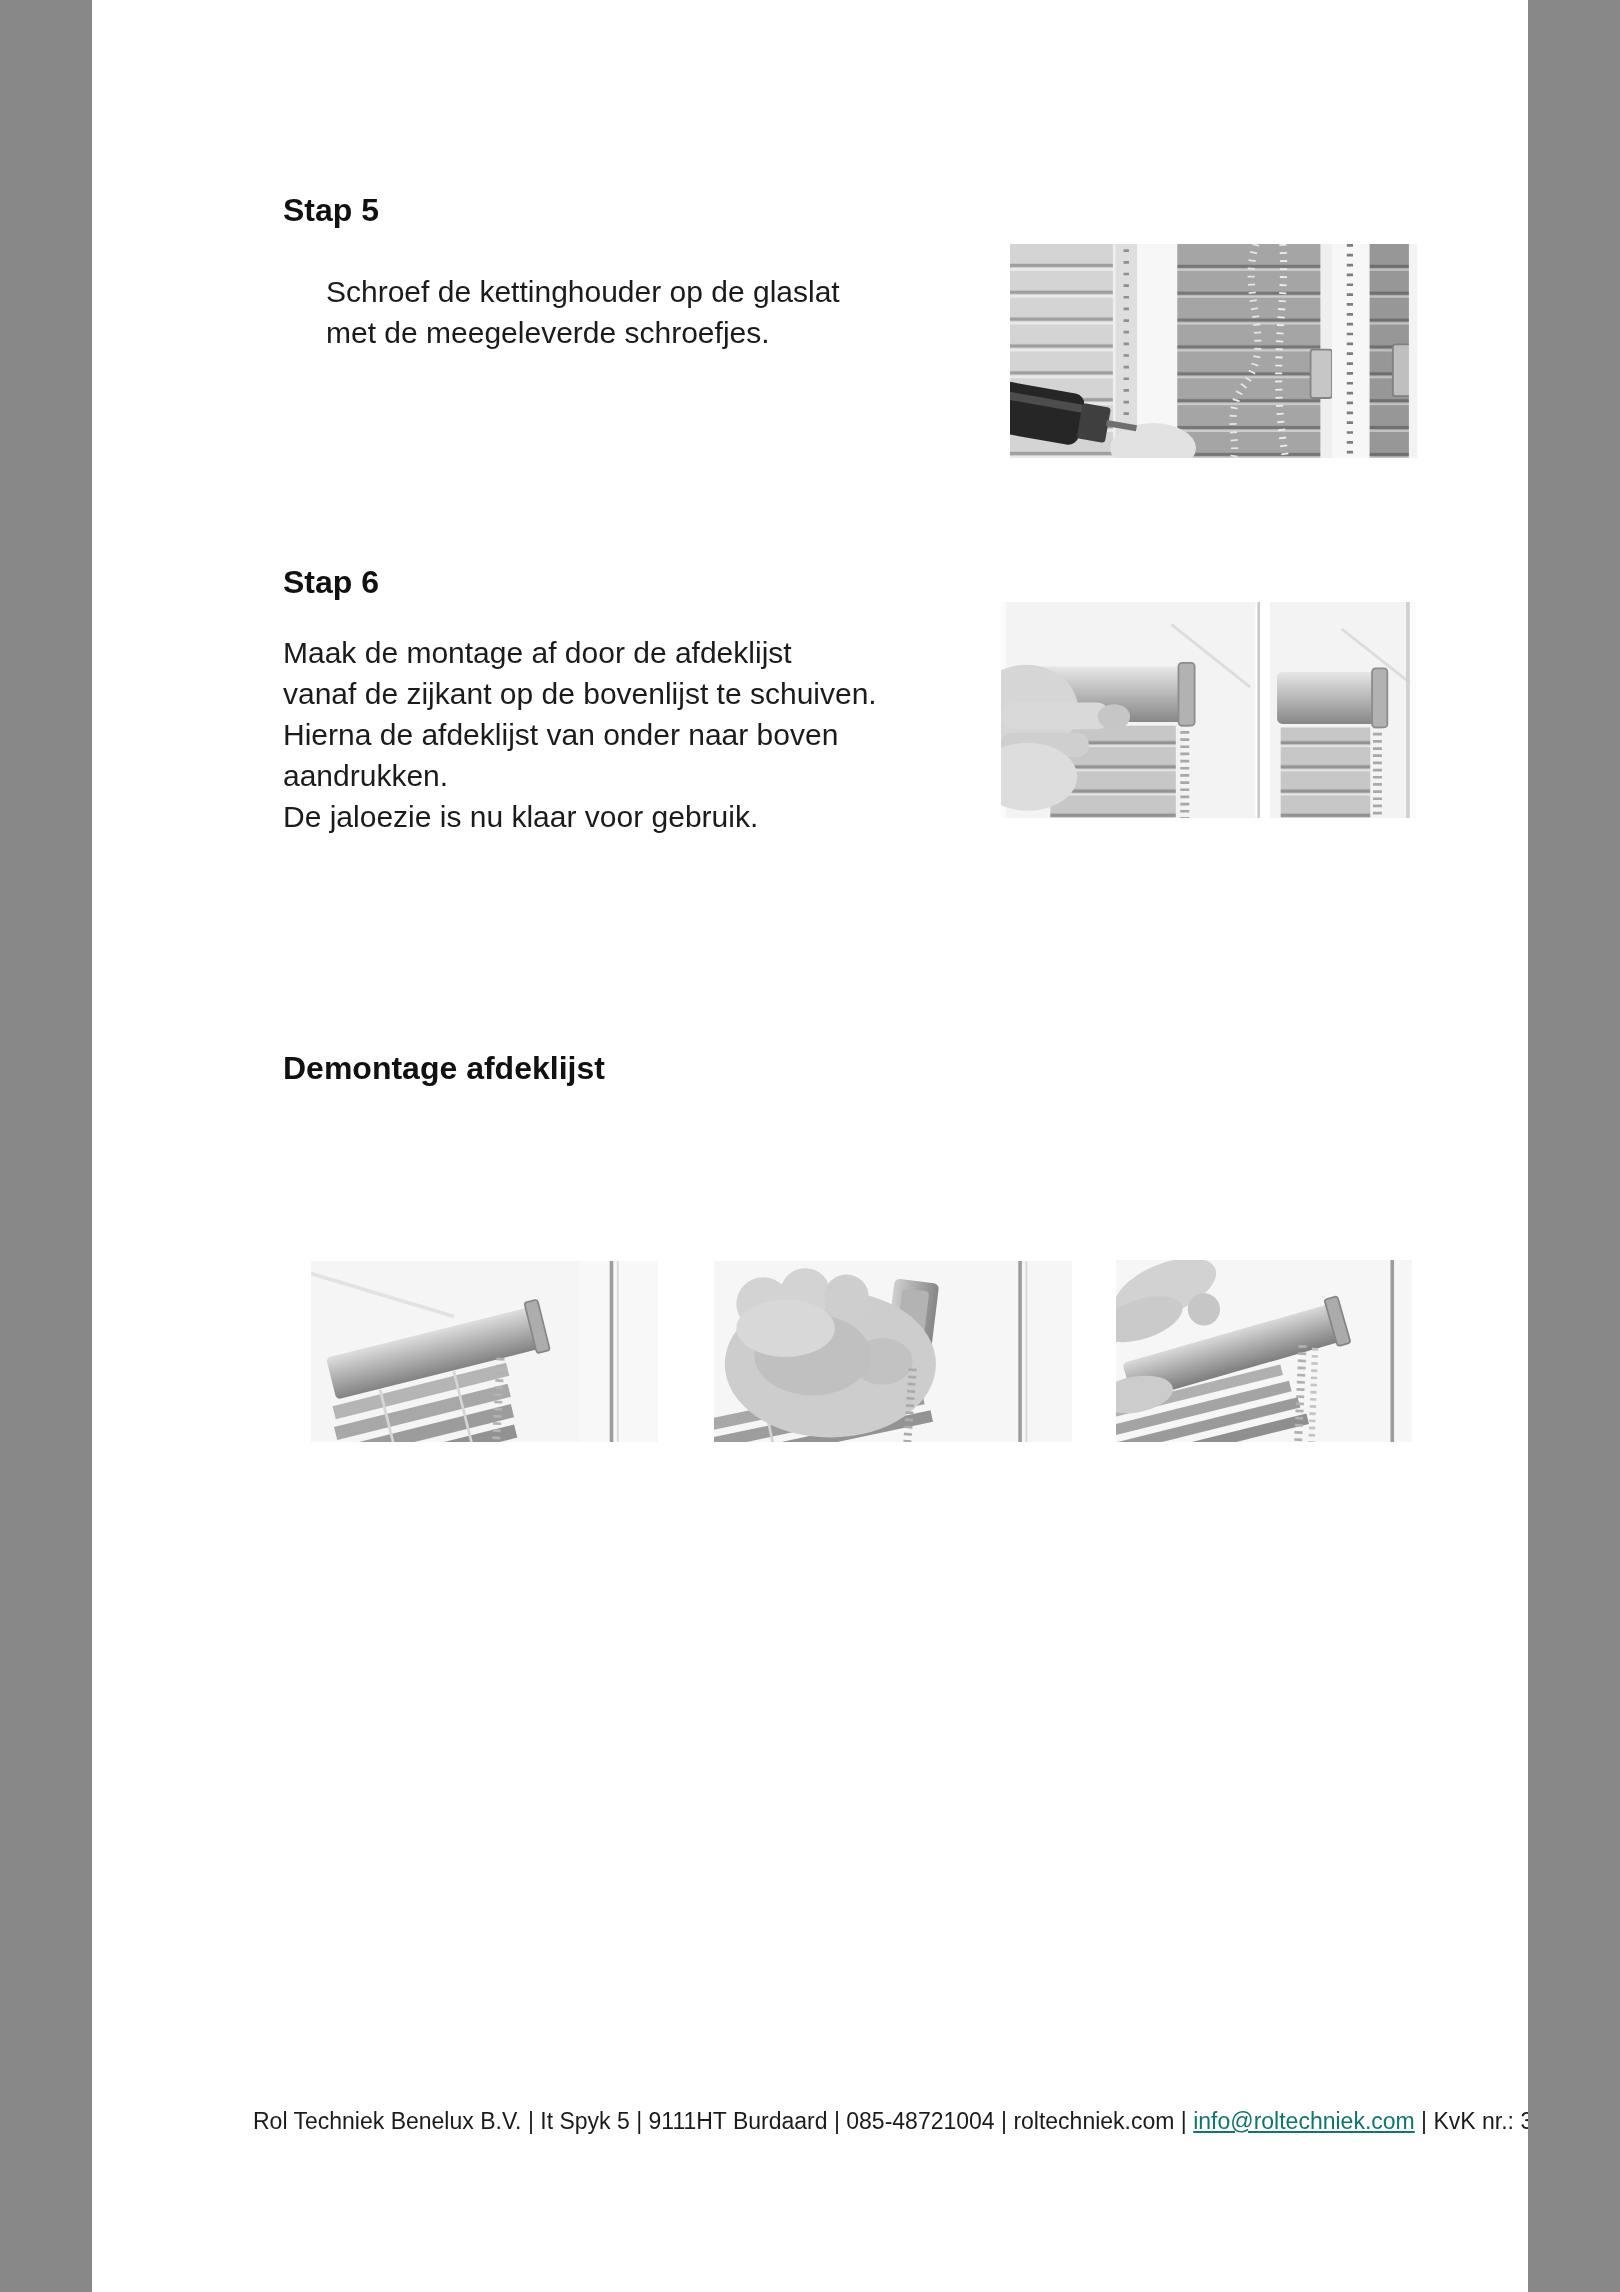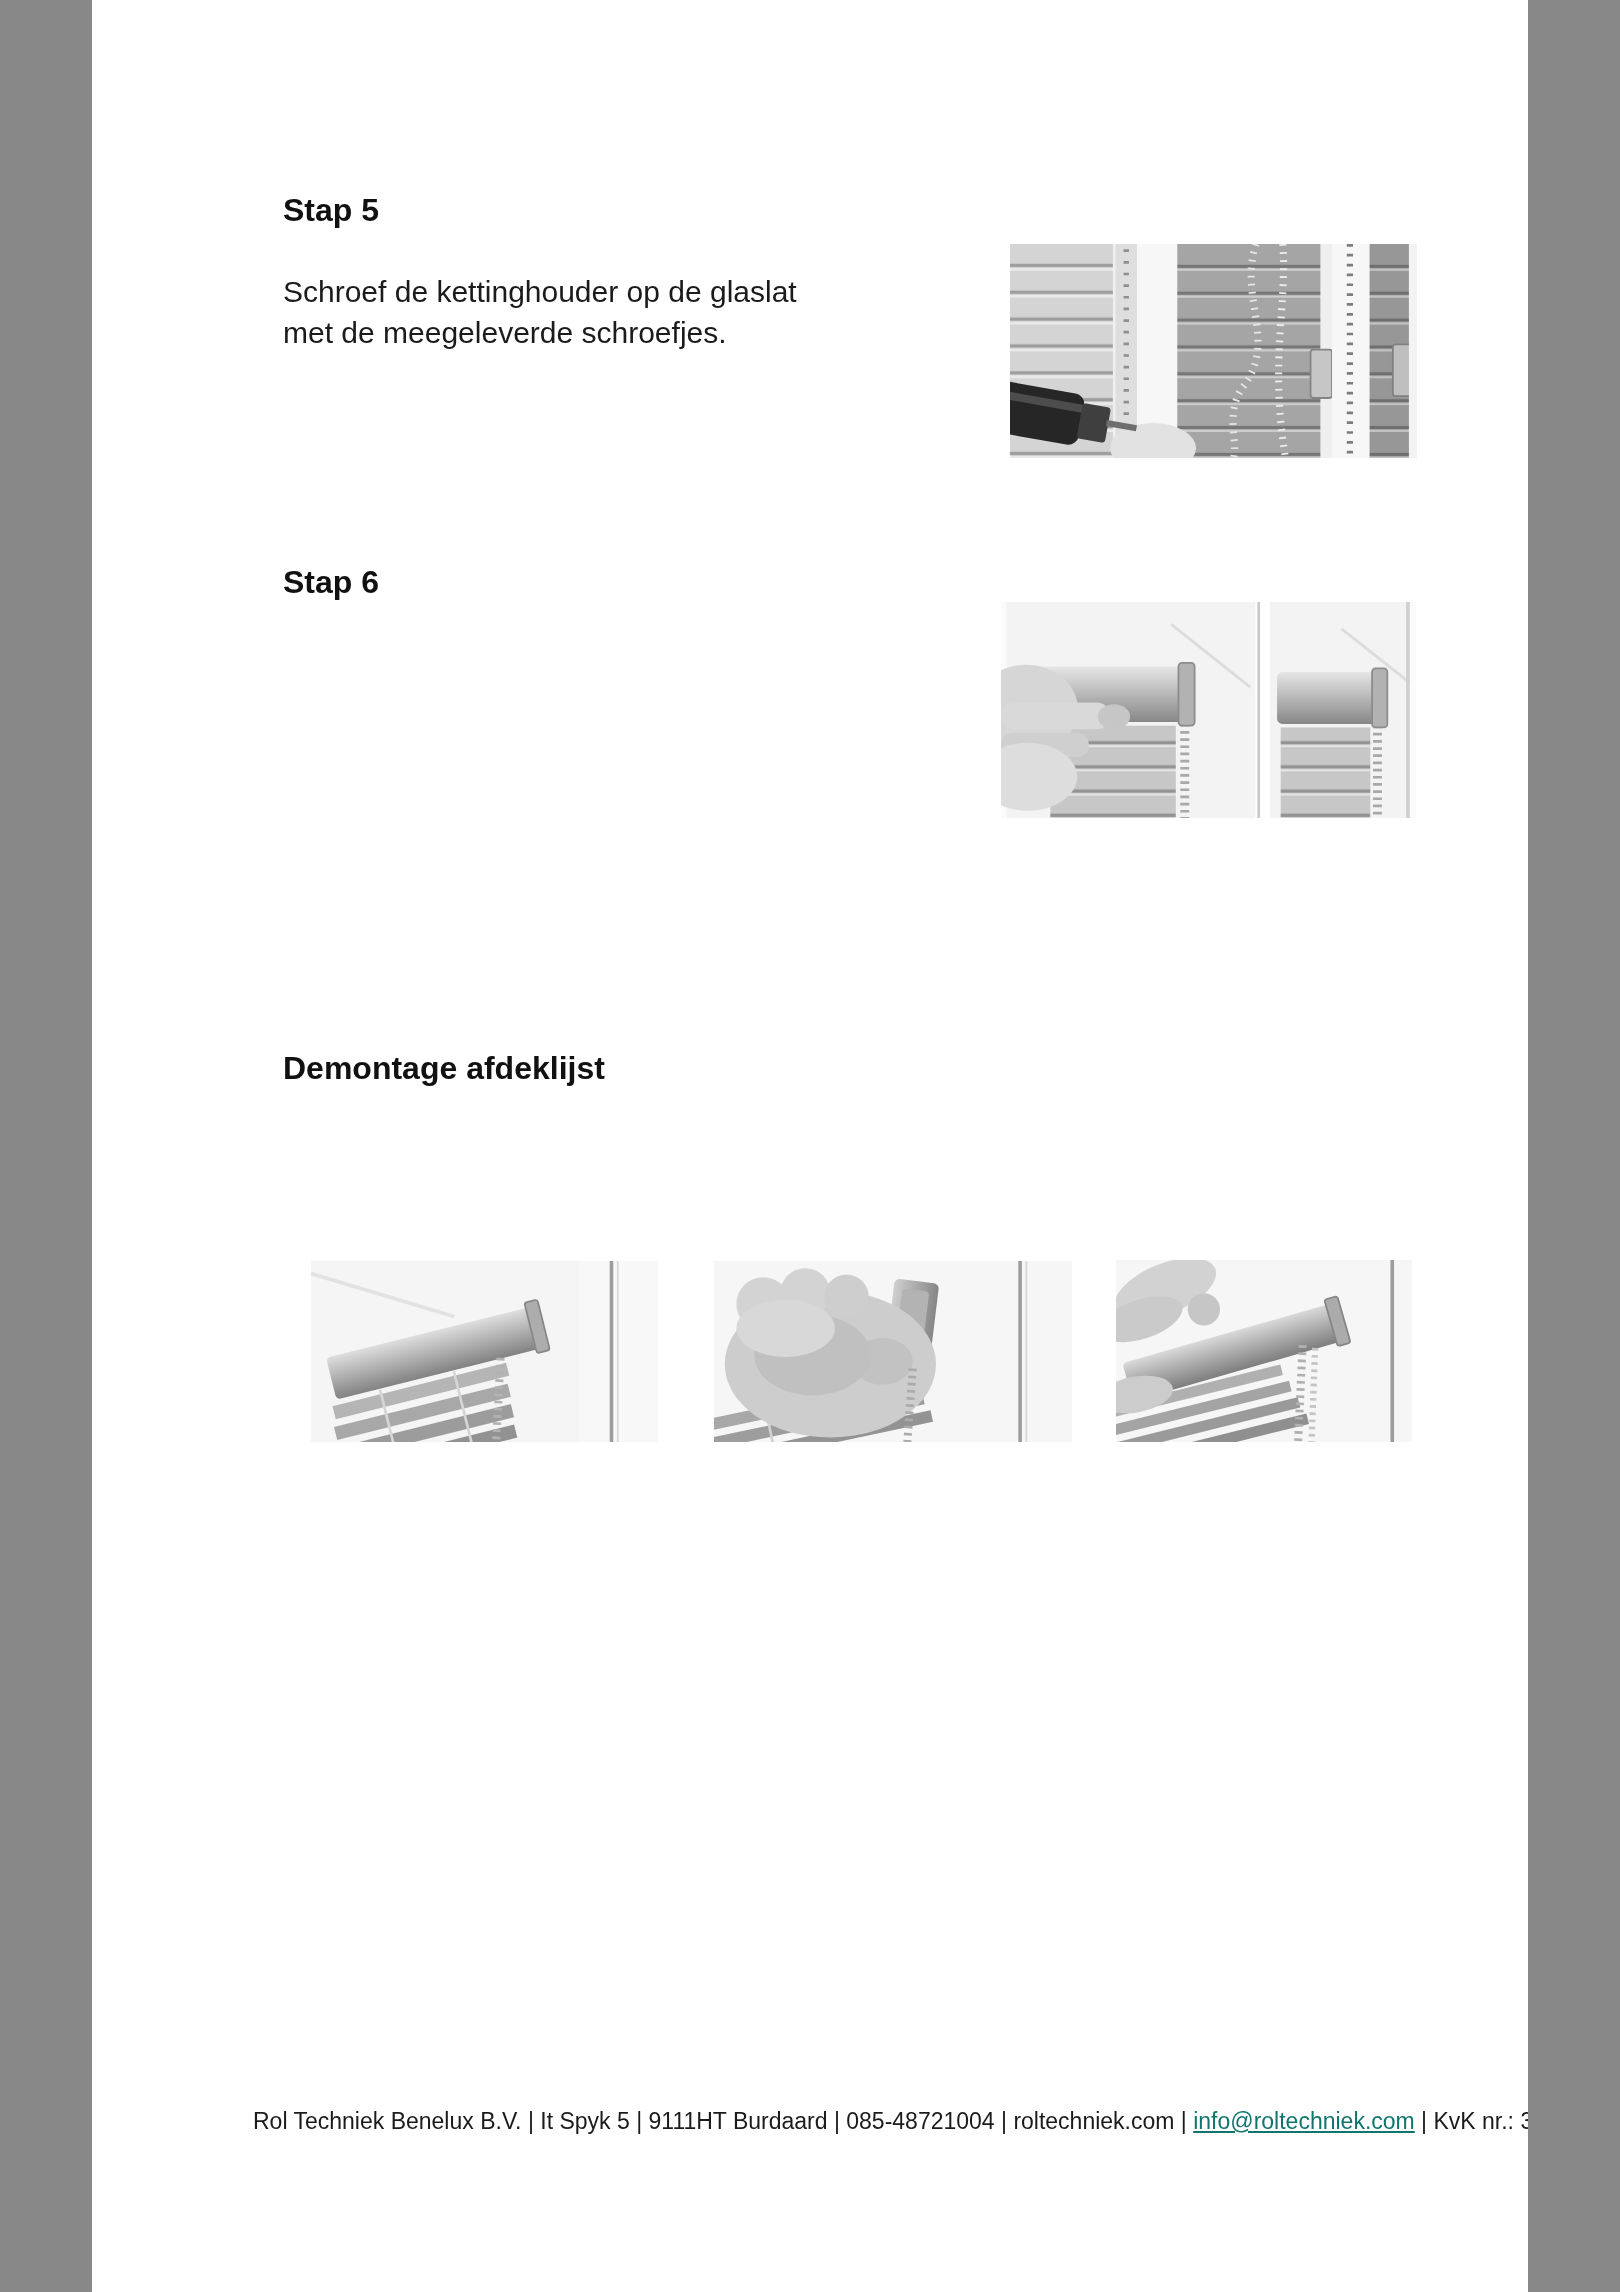--- a/index.html
+++ b/index.html
@@ -38,21 +38,21 @@
     cursor:pointer;
   }
 </style>
 </head>
 <body>
 
 <div class="page">
 
   <div class="heading" style="top:190px;">Stap 5</div>
 
-  <div class="para" style="top:271px;">Schroef de kettinghouder op de glaslat
+  <div class="para" style="top:271px;margin-left:43px;">Schroef de kettinghouder op de glaslat
 met de meegeleverde schroefjes.</div>
 
   <div class="photo" style="left:918px;top:244px;width:407px;height:214px;">
     <svg viewBox="0 0 455 239" preserveAspectRatio="none">
       <defs>
         <pattern id="slatsLight" width="20" height="30" patternUnits="userSpaceOnUse">
           <rect width="20" height="30" fill="#e9e9e9"></rect>
           <rect width="20" height="22" fill="#d4d4d4"></rect>
           <rect y="22" width="20" height="4" fill="#9e9e9e"></rect>
         </pattern>
@@ -86,20 +86,25 @@
         <rect x="-45" y="165" width="125" height="58" rx="12" fill="#262626"></rect>
         <rect x="-45" y="176" width="125" height="9" fill="#4d4d4d"></rect>
         <rect x="78" y="174" width="32" height="40" rx="4" fill="#3f3f3f"></rect>
         <rect x="108" y="188" width="34" height="7" fill="#6e6e6e"></rect>
       </g>
     </svg>
   </div>
 
   <div class="heading" style="top:562px;">Stap 6</div>
 
+  <div class="para" style="top:632px;">Maak de montage af door de afdeklijst
+vanaf de zijkant op de bovenlijst te schuiven.
+Hierna de afdeklijst van onder naar boven
+aandrukken.
+De jaloezie is nu klaar voor gebruik.</div>
 
   <div class="photo" style="left:909px;top:602px;width:415px;height:216px;">
     <svg viewBox="0 0 463 241" preserveAspectRatio="none">
       <defs>
         <linearGradient id="railGrad" x1="0" y1="0" x2="0" y2="1">
           <stop offset="0" stop-color="#e6e6e6"></stop>
           <stop offset="0.45" stop-color="#bcbcbc"></stop>
           <stop offset="1" stop-color="#878787"></stop>
         </linearGradient>
         <pattern id="slats6" width="20" height="27" patternUnits="userSpaceOnUse">

